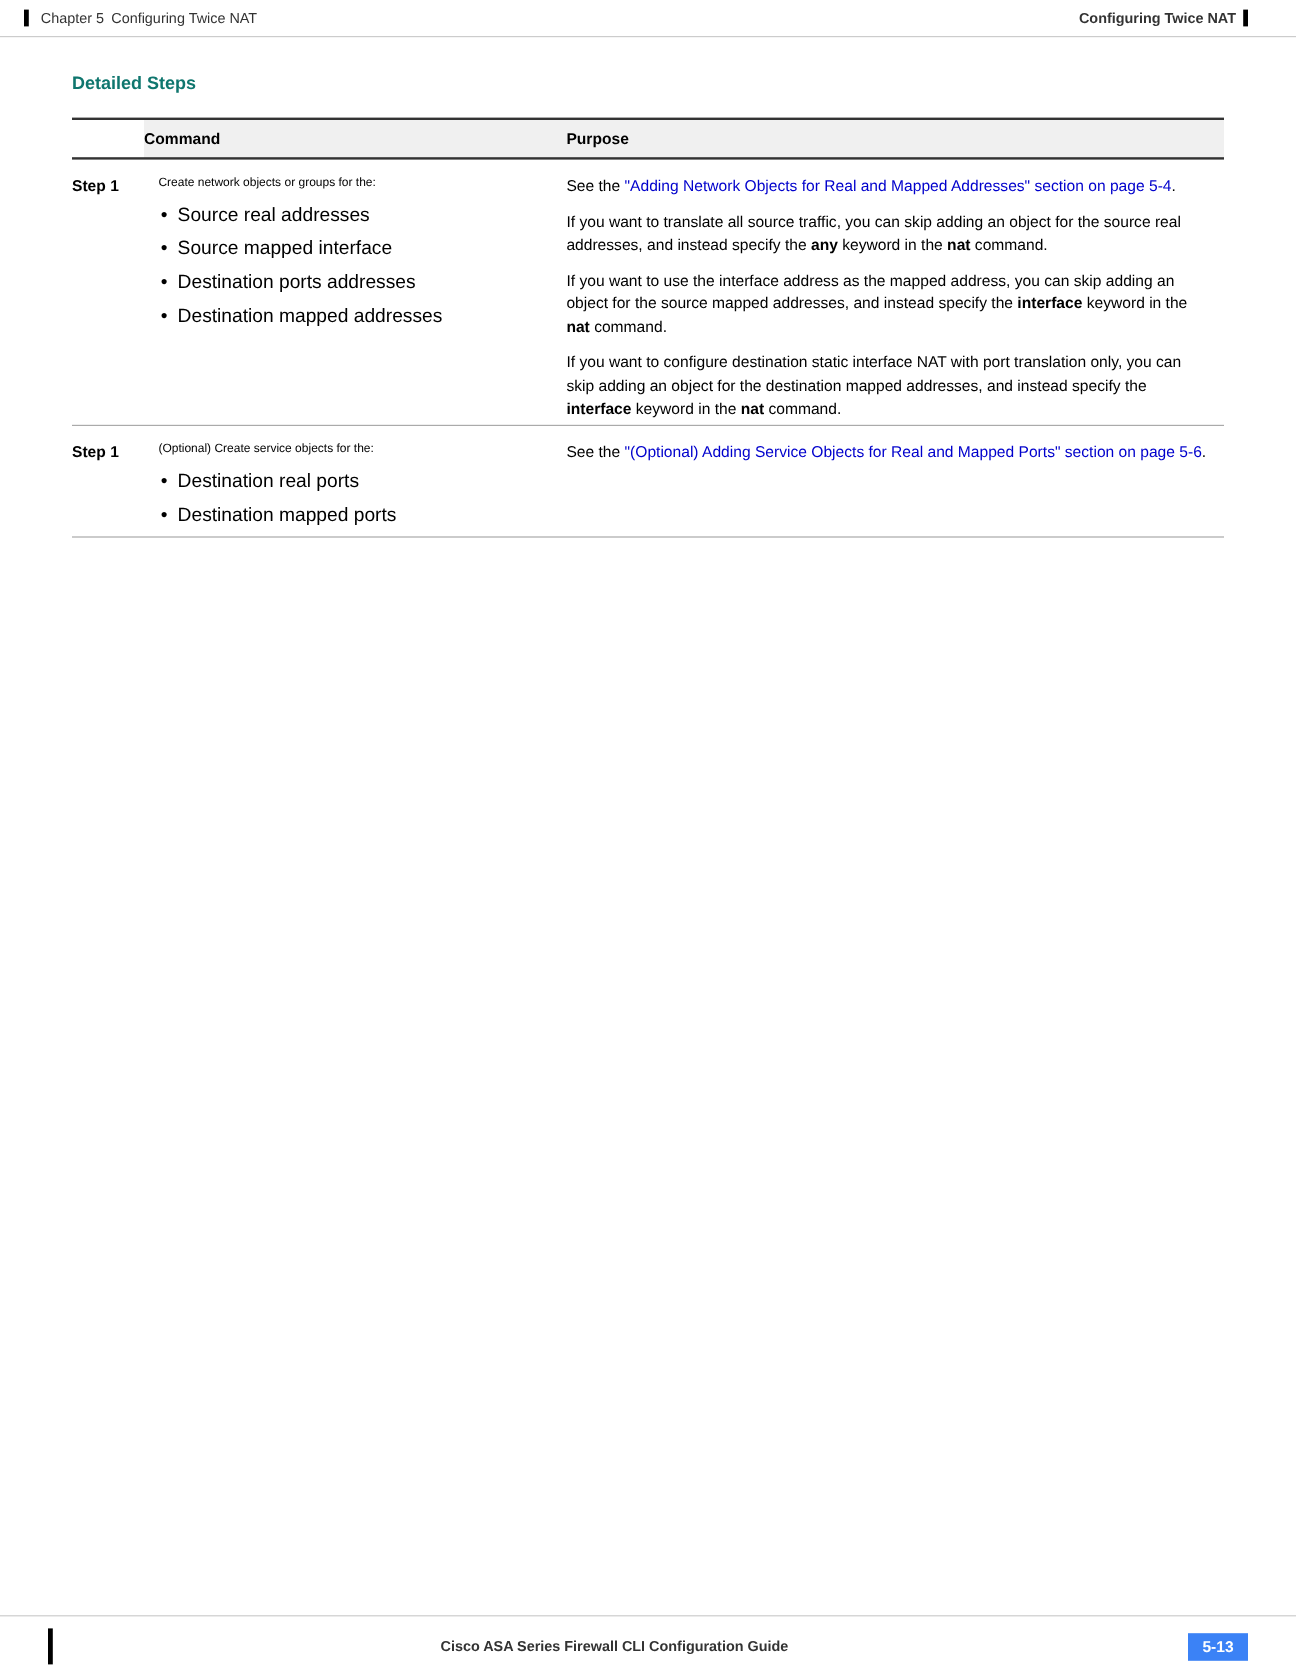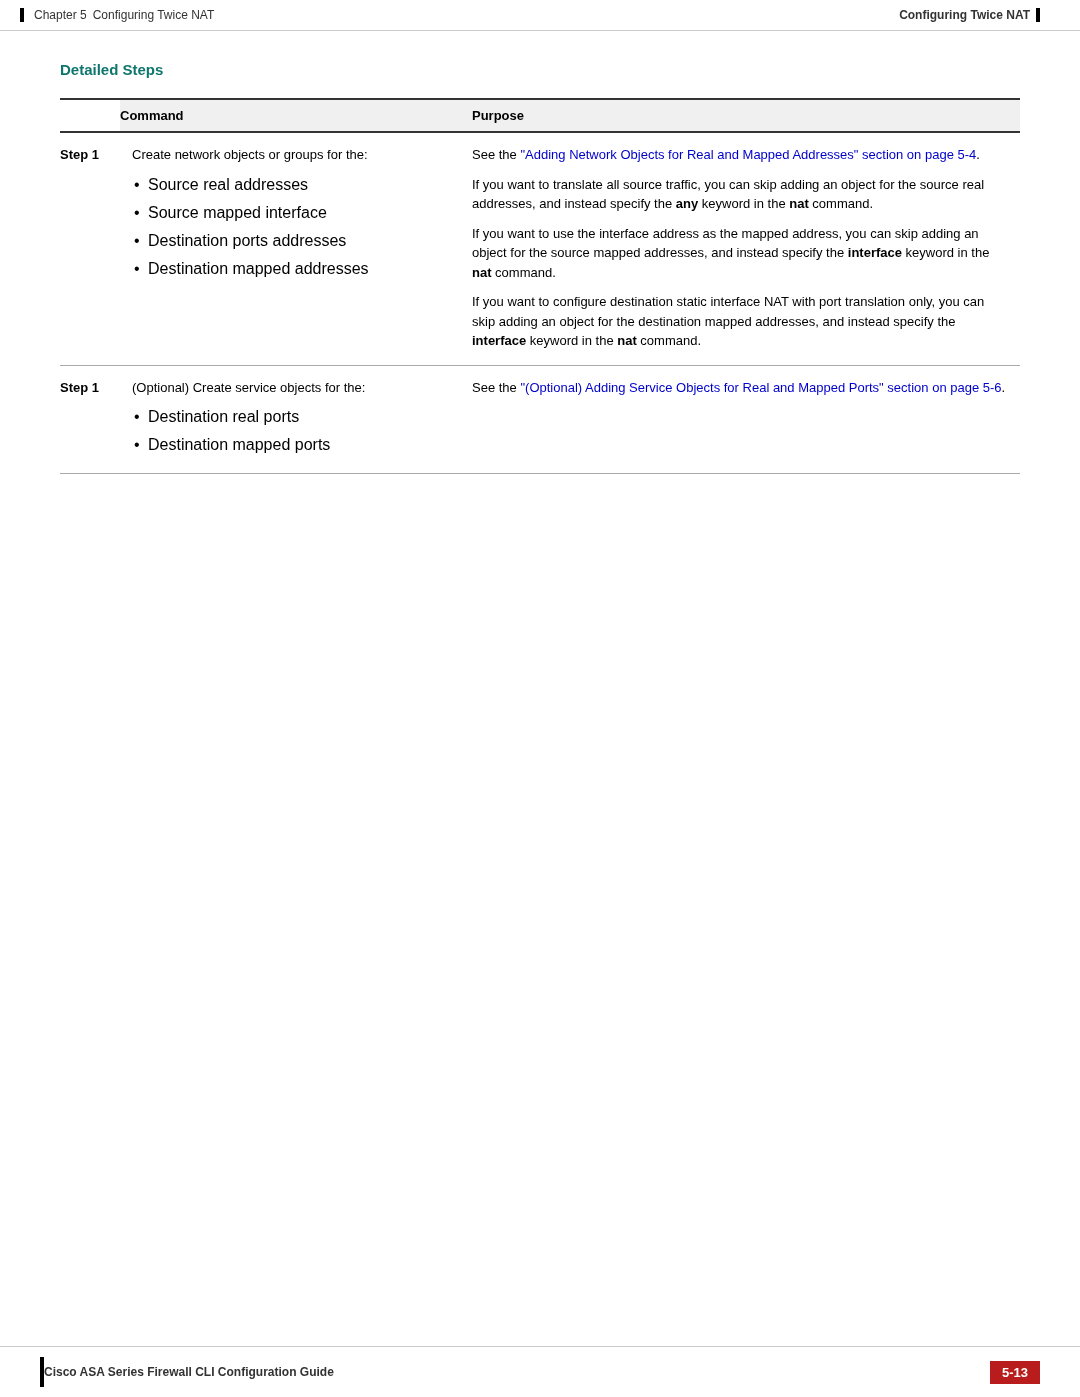--- a/index.html
+++ b/index.html
@@ -98,21 +98,21 @@
       padding-left: 0;
     }
 
     .steps-table .header-row th.command-col {
       width: 340px;
       padding-left: 0;
     }
 
     .steps-table td {
       vertical-align: top;
-      padding: 14px 12px;
+      padding: 3px 12px;
       border-bottom: 1px solid #aaa;
       font-size: 13px;
       line-height: 1.5;
     }
 
     .steps-table .step-num {
       font-weight: bold;
       white-space: nowrap;
       padding-left: 0;
       padding-top: 12px;
@@ -182,38 +182,38 @@
     .footer-left-bar {
       width: 4px;
       height: 30px;
       background: #000;
     }
 
     .footer-title {
       font-size: 12px;
       font-weight: bold;
       color: #333;
-      text-align: left;
+      text-align: center;
       flex: 1;
       margin-right: 10px;
     }
 
     .page-number-box {
-      background: #b91c1c;
+      background: #3b82f6;
       color: #fff;
       font-size: 13px;
       font-weight: bold;
       padding: 4px 6px;
       min-width: 50px;
       text-align: center;
     }
 
     .create-objects-text {
       margin-bottom: 6px;
-      font-size: 13px;
+      font-size: 10px;
     }
   </style>
 </head>
 <body>
 
 <div class="page-container">
 
   <div class="top-header">
     <div class="top-header-left">
       <span class="bar-icon"></span>

